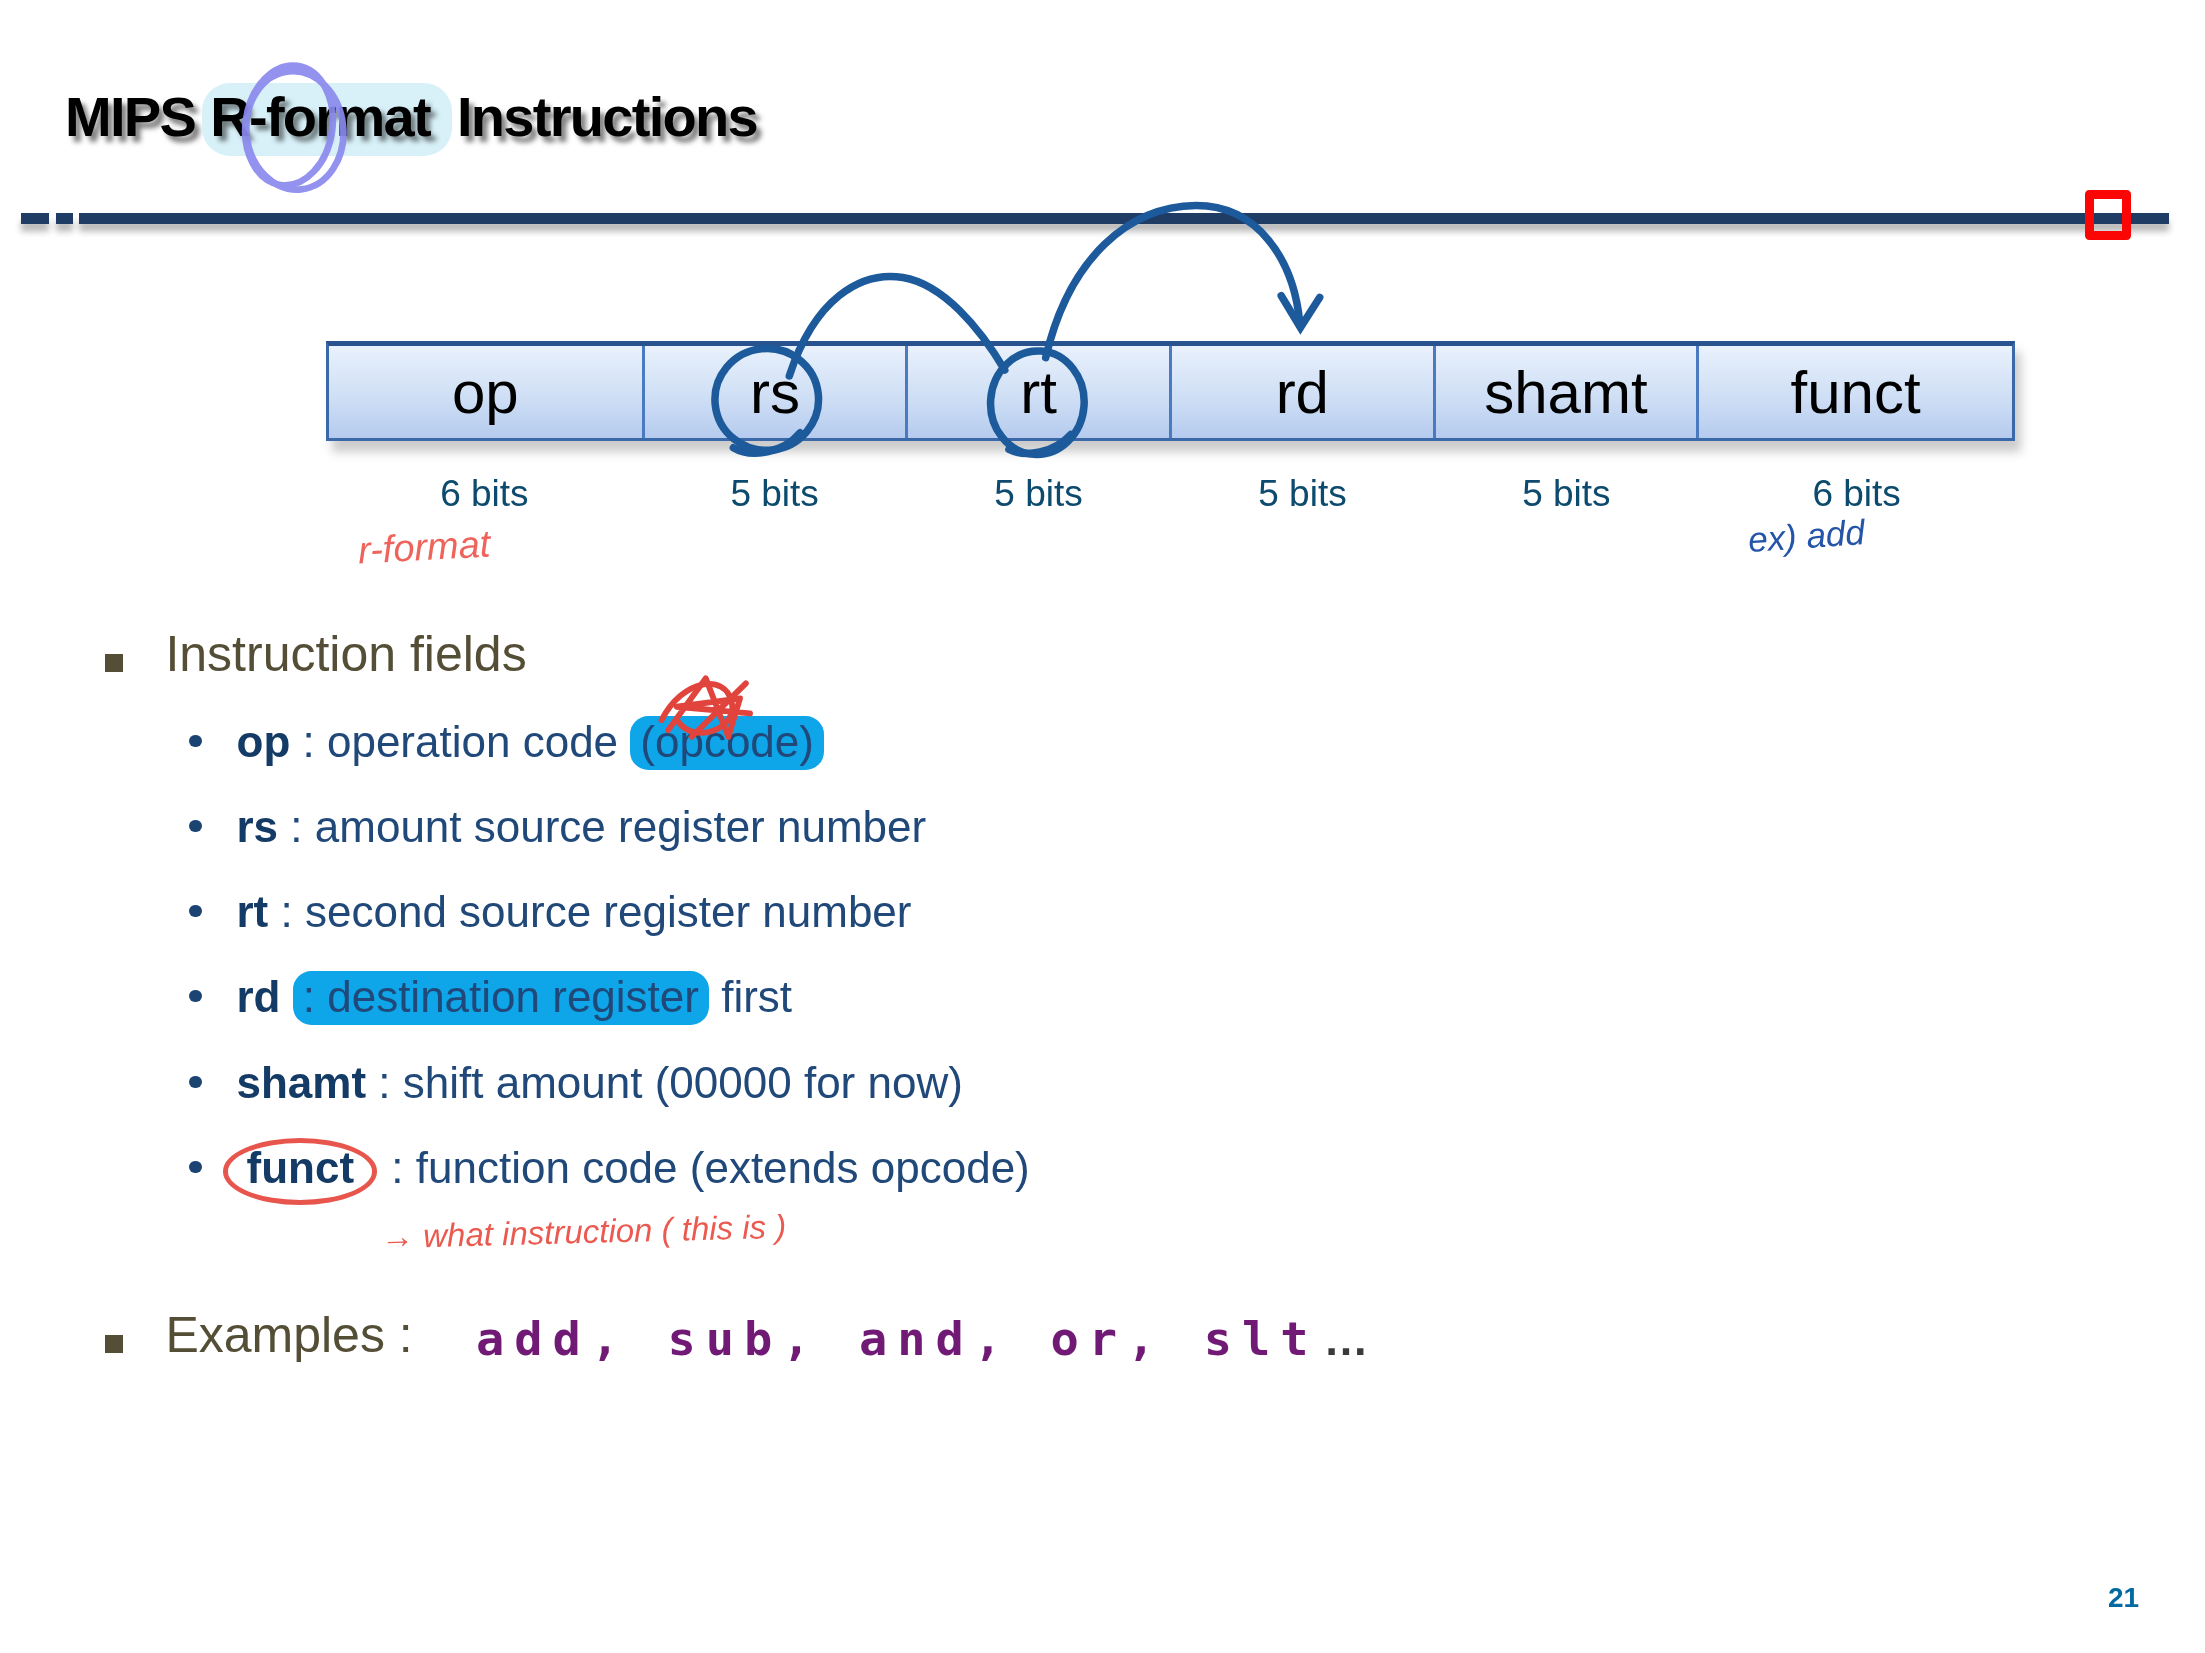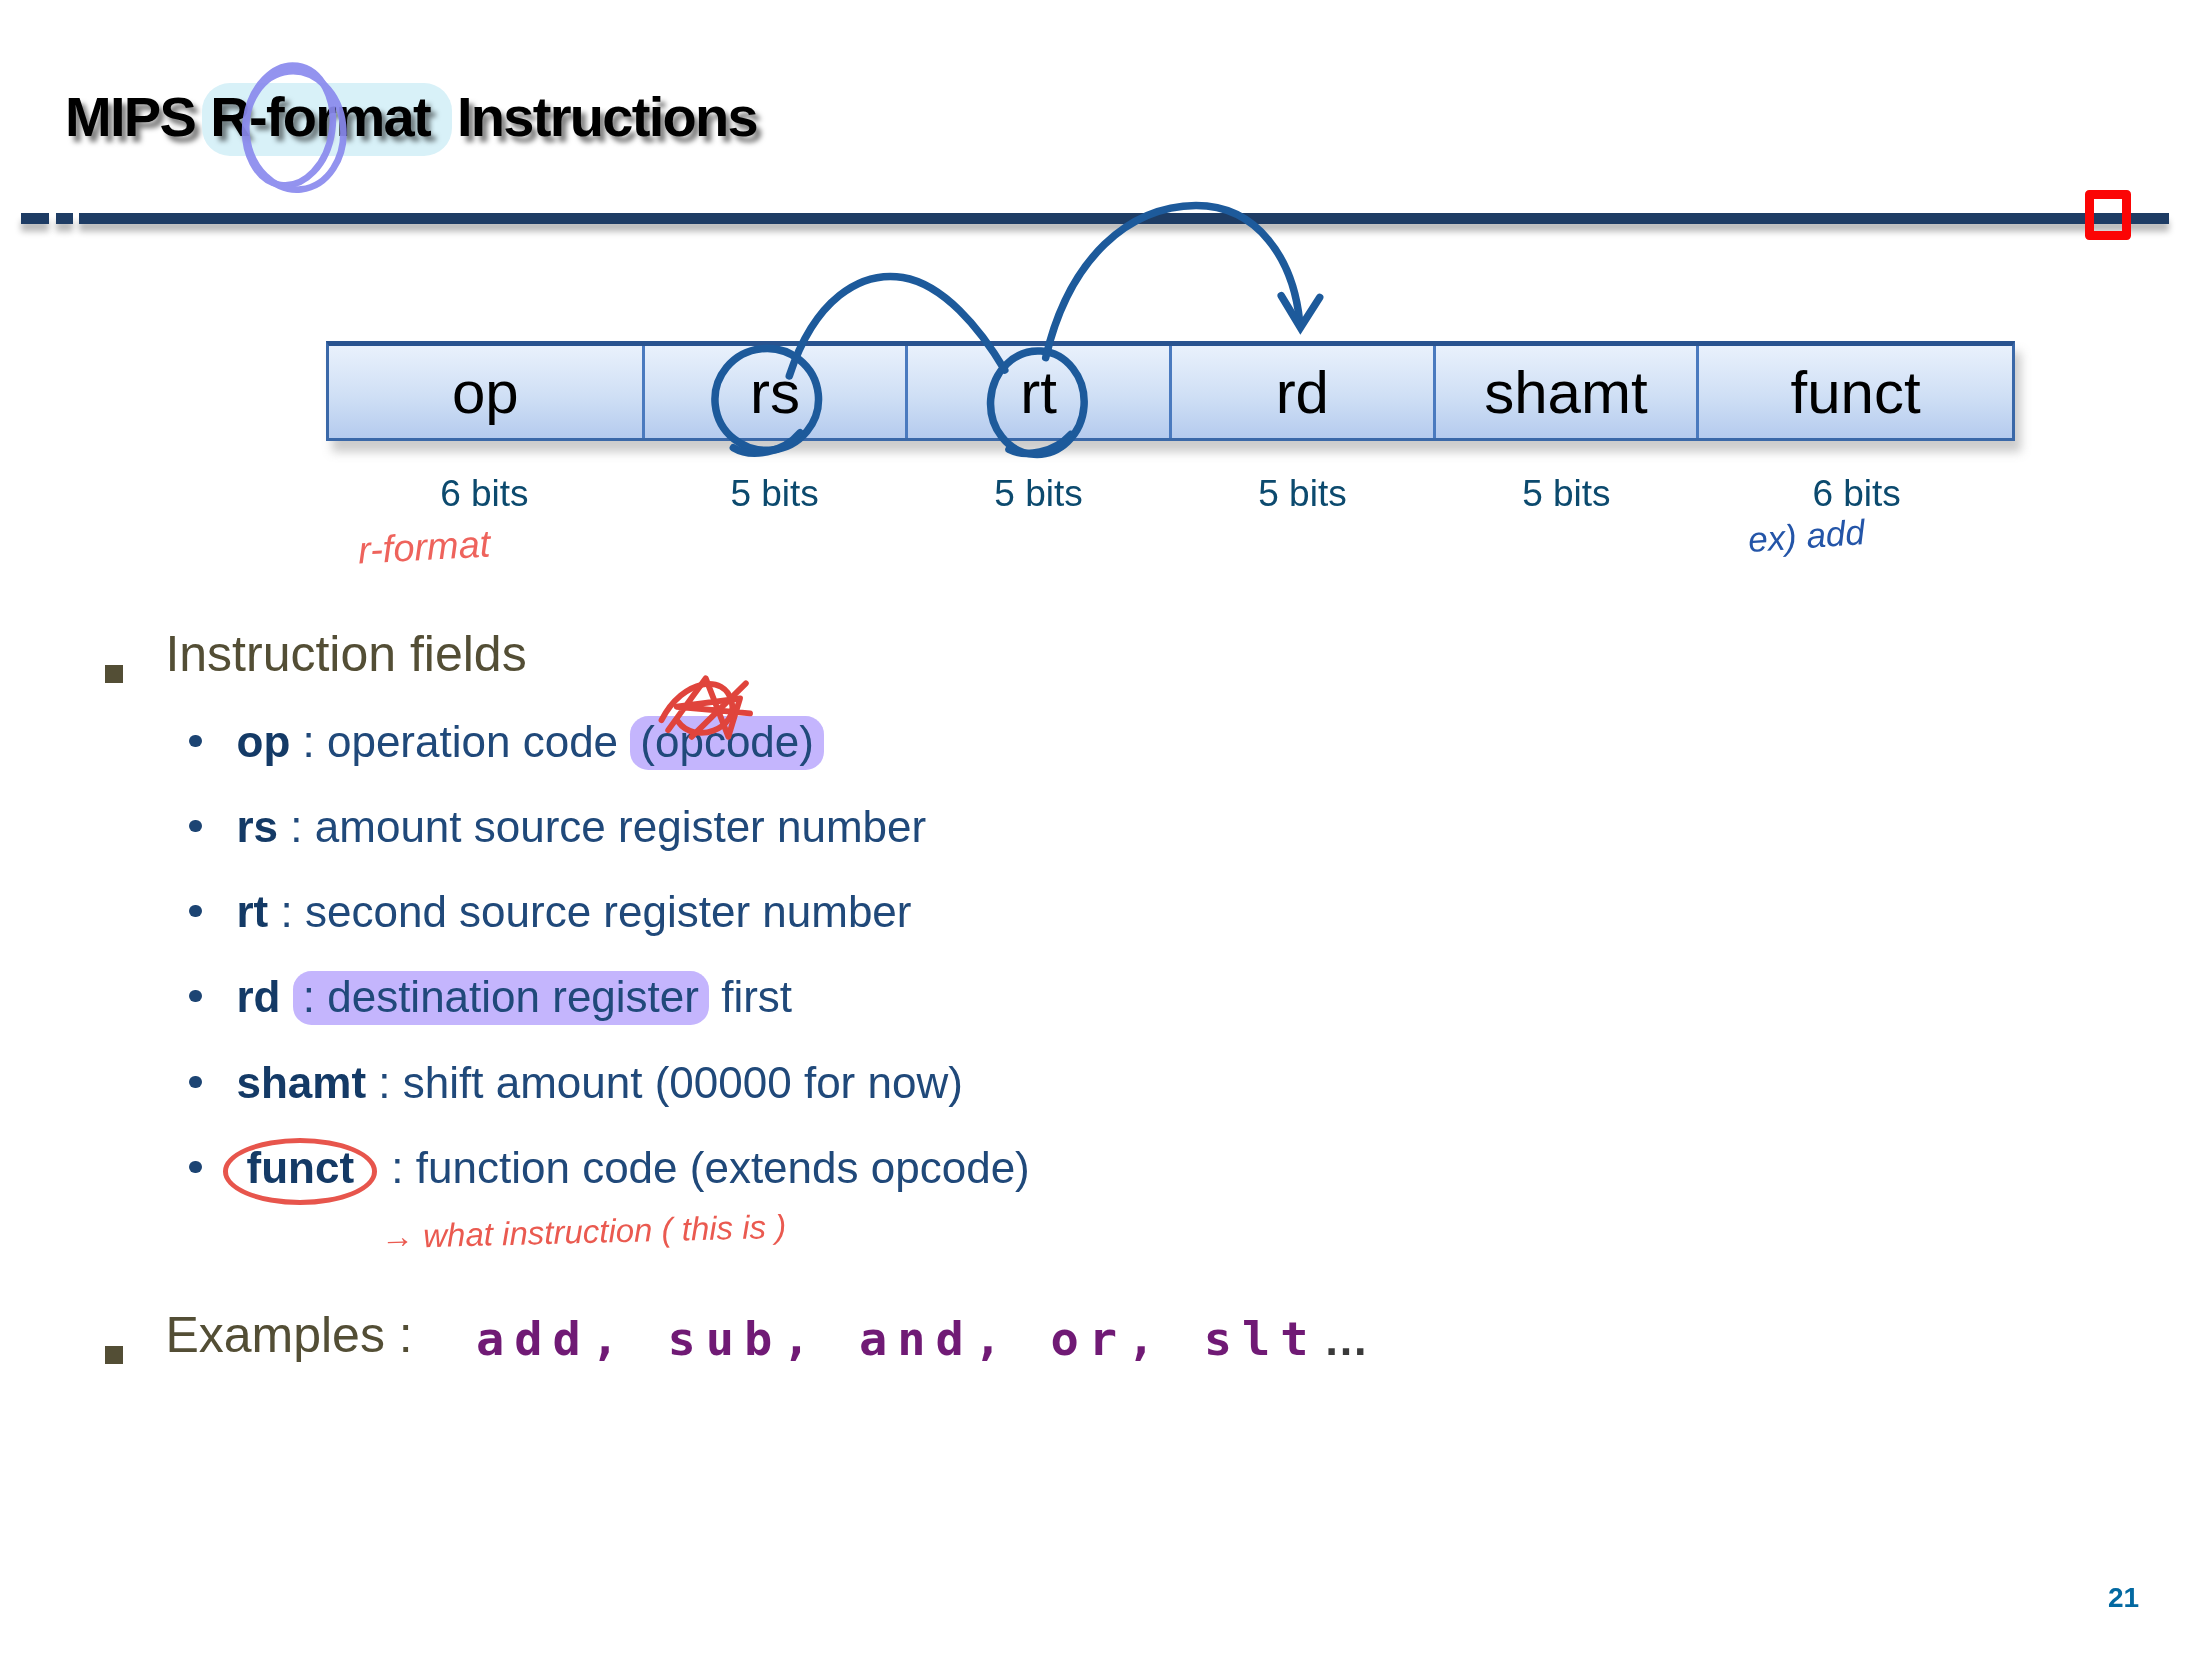--- a/index.html
+++ b/index.html
@@ -64,39 +64,39 @@
 
   
   .hand { font-style:italic; white-space:nowrap; z-index:8; }
   .hand-red  { color:#ee635c; }
   .hand-blue { color:#2a5cab; }
   .note-rformat { left:358px;  top:526px; font-size:38px; transform:rotate(-3deg); }
   .note-exadd   { left:1748px; top:516px; font-size:35px; transform:rotate(-4deg); color:#2455a8; }
   .note-funct   { left:381px;  top:1213px; font-size:33px; transform:rotate(-1.5deg); color:#ea5a50; }
 
   
-  .h-section { display:flex; align-items:flex-end; z-index:3; }
+  .h-section { display:flex; align-items:center; z-index:3; }
   .sq-bullet {
     width:18.4px; height:18.4px; background:#534e35; flex:0 0 auto;
     margin-right:42px; margin-top:18.4px;
   }
   .h-label { font-size:50px; color:#534e35; white-space:nowrap; }
   .sect-if { left:105px; top:625px; }
   .sect-ex { left:105px; top:1306px; }
 
   .sub-bullet {
     left:189px; font-size:44px; color:#20497a; white-space:nowrap; z-index:3;
   }
   .dot {
     display:inline-block; width:12.5px; height:12.5px; border-radius:50%;
     background:#1c4473; margin-right:35px; vertical-align:middle; margin-bottom:8.4px;
   }
   .fname { font-weight:bold; color:#143a66; }
   .hl-pink {
-    background:#c4b5fd; border-radius:18.4px; padding:0.8px 10px 4.2px 10px;
+    background:#0ea5e9; border-radius:18.4px; padding:0.8px 10px 4.2px 10px;
   }
   .funct-ellipse {
     display:inline-block;
     border:5px solid #e7554c; border-radius:50%;
     padding:0 18.4px 6.7px 18.4px;
     margin:-5px 1.7px -6.7px -13.4px;
   }
 
   
   .code {

